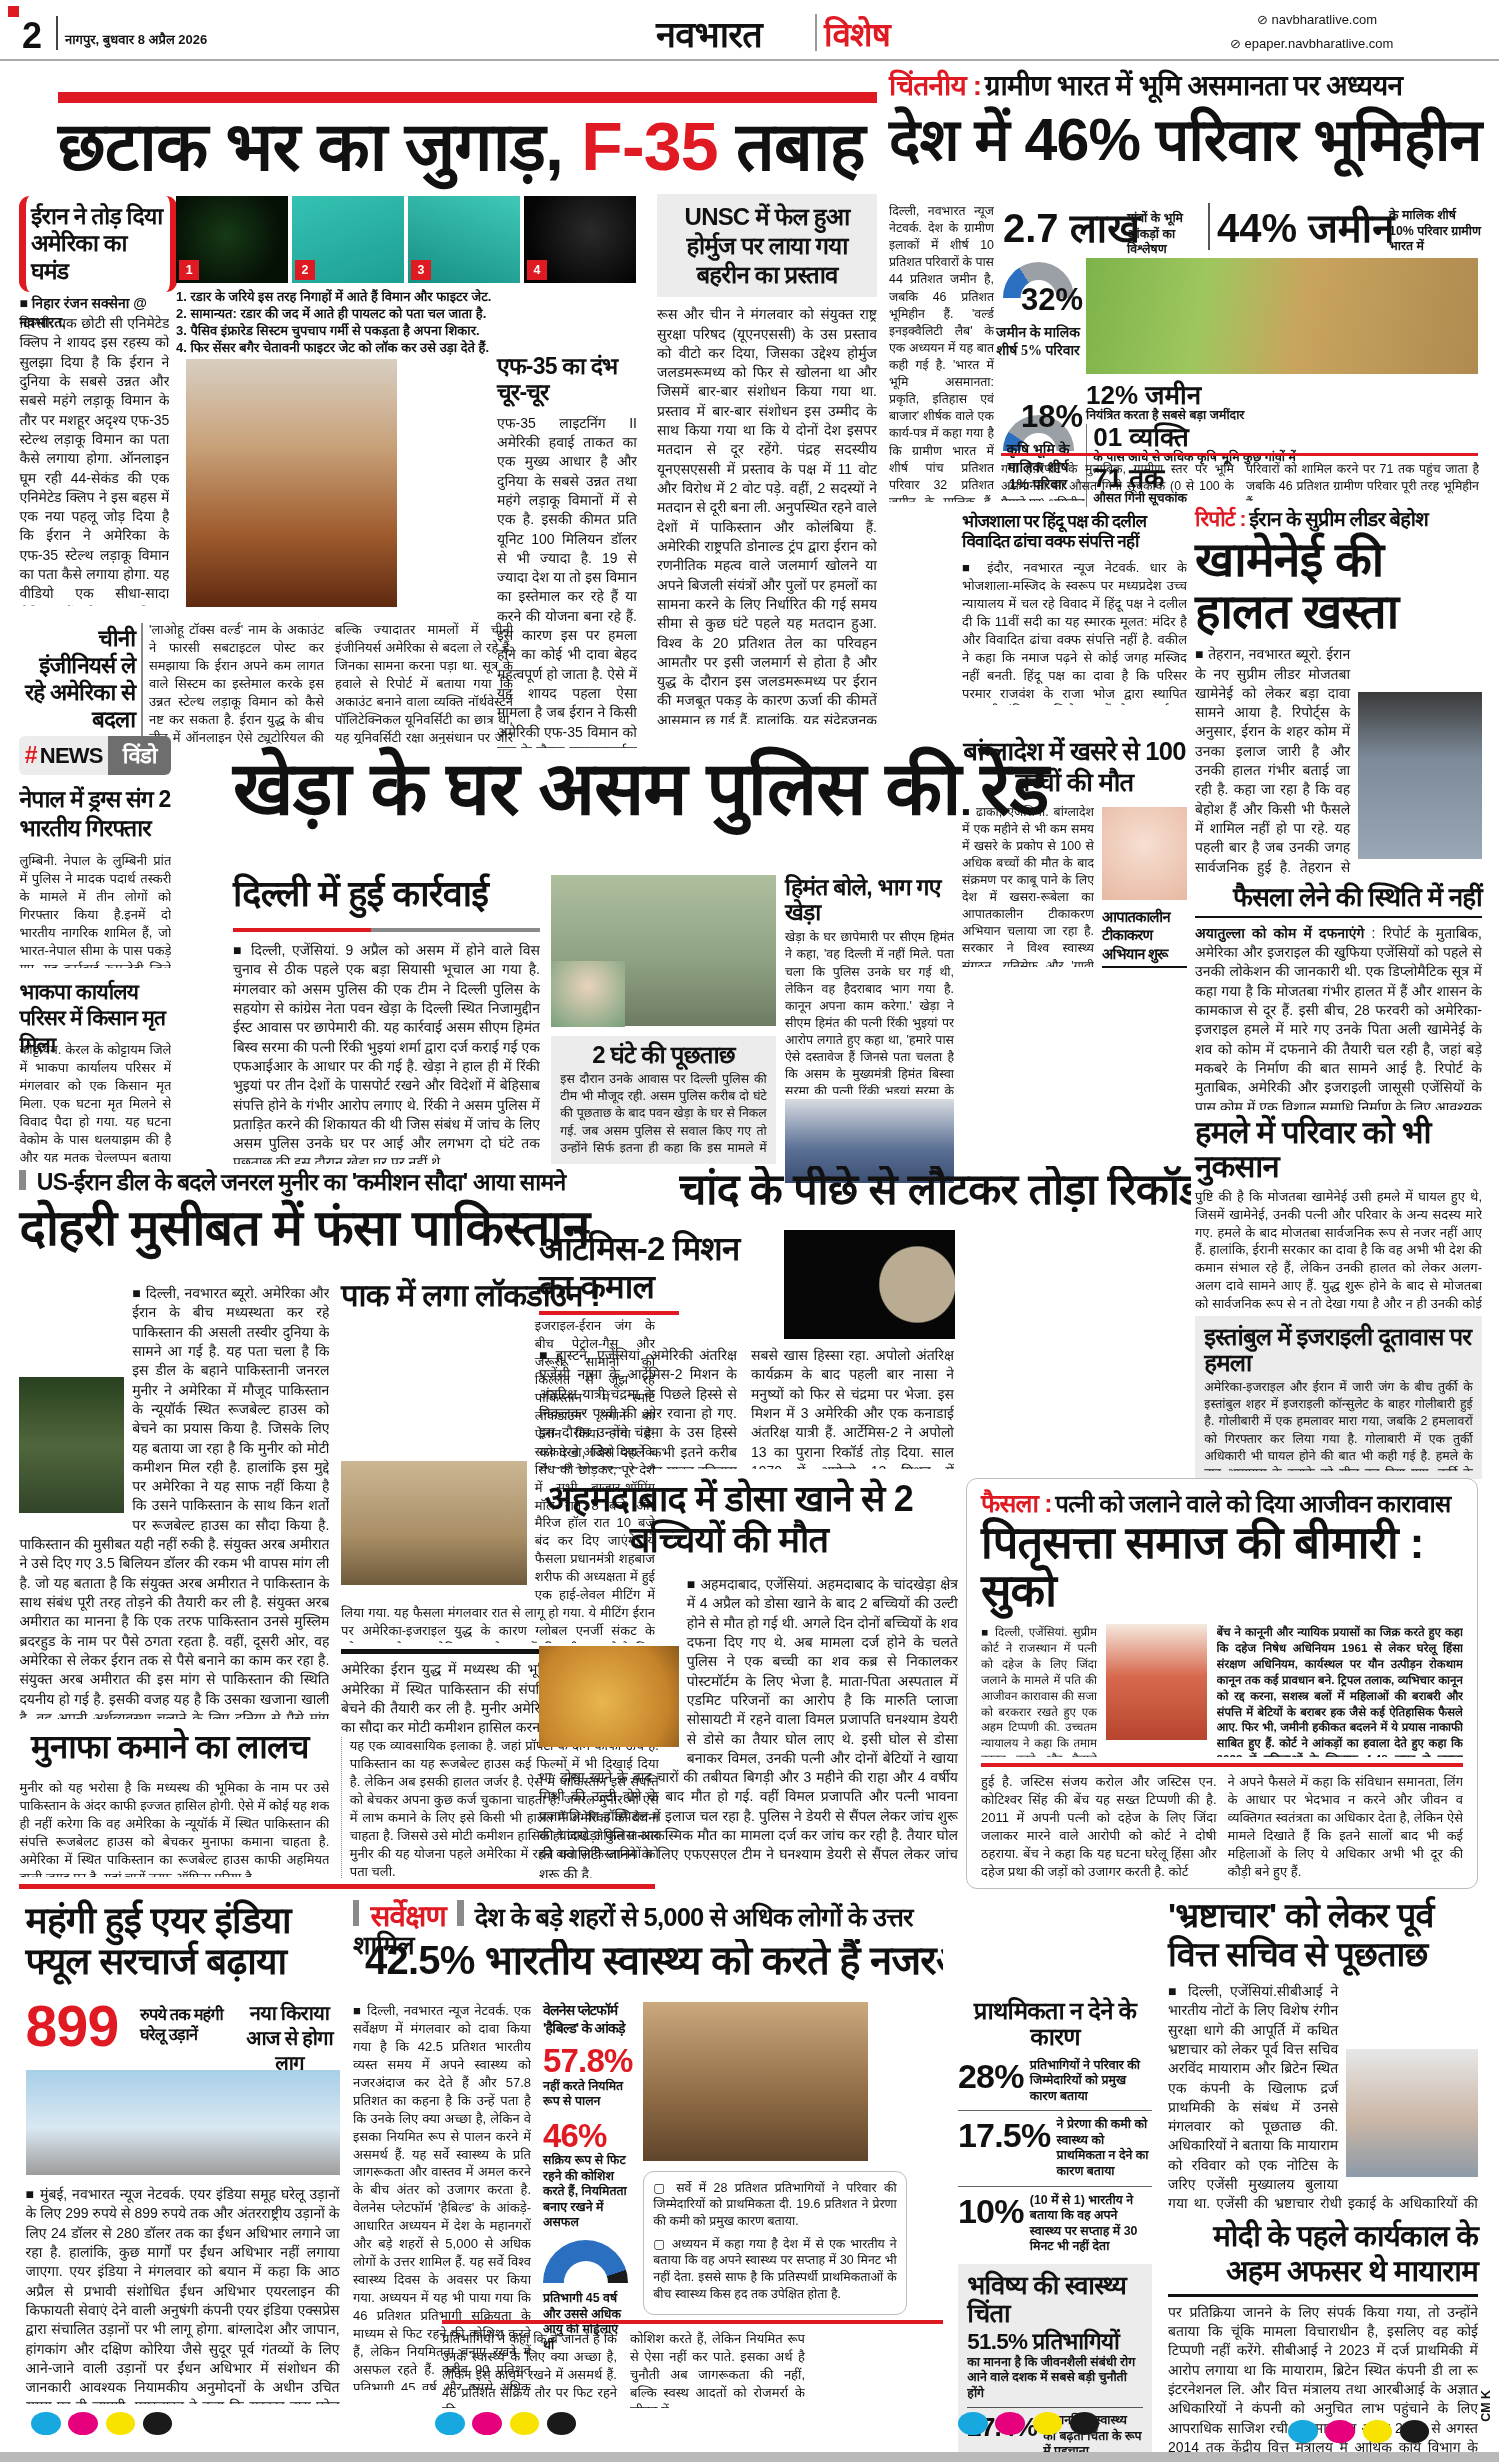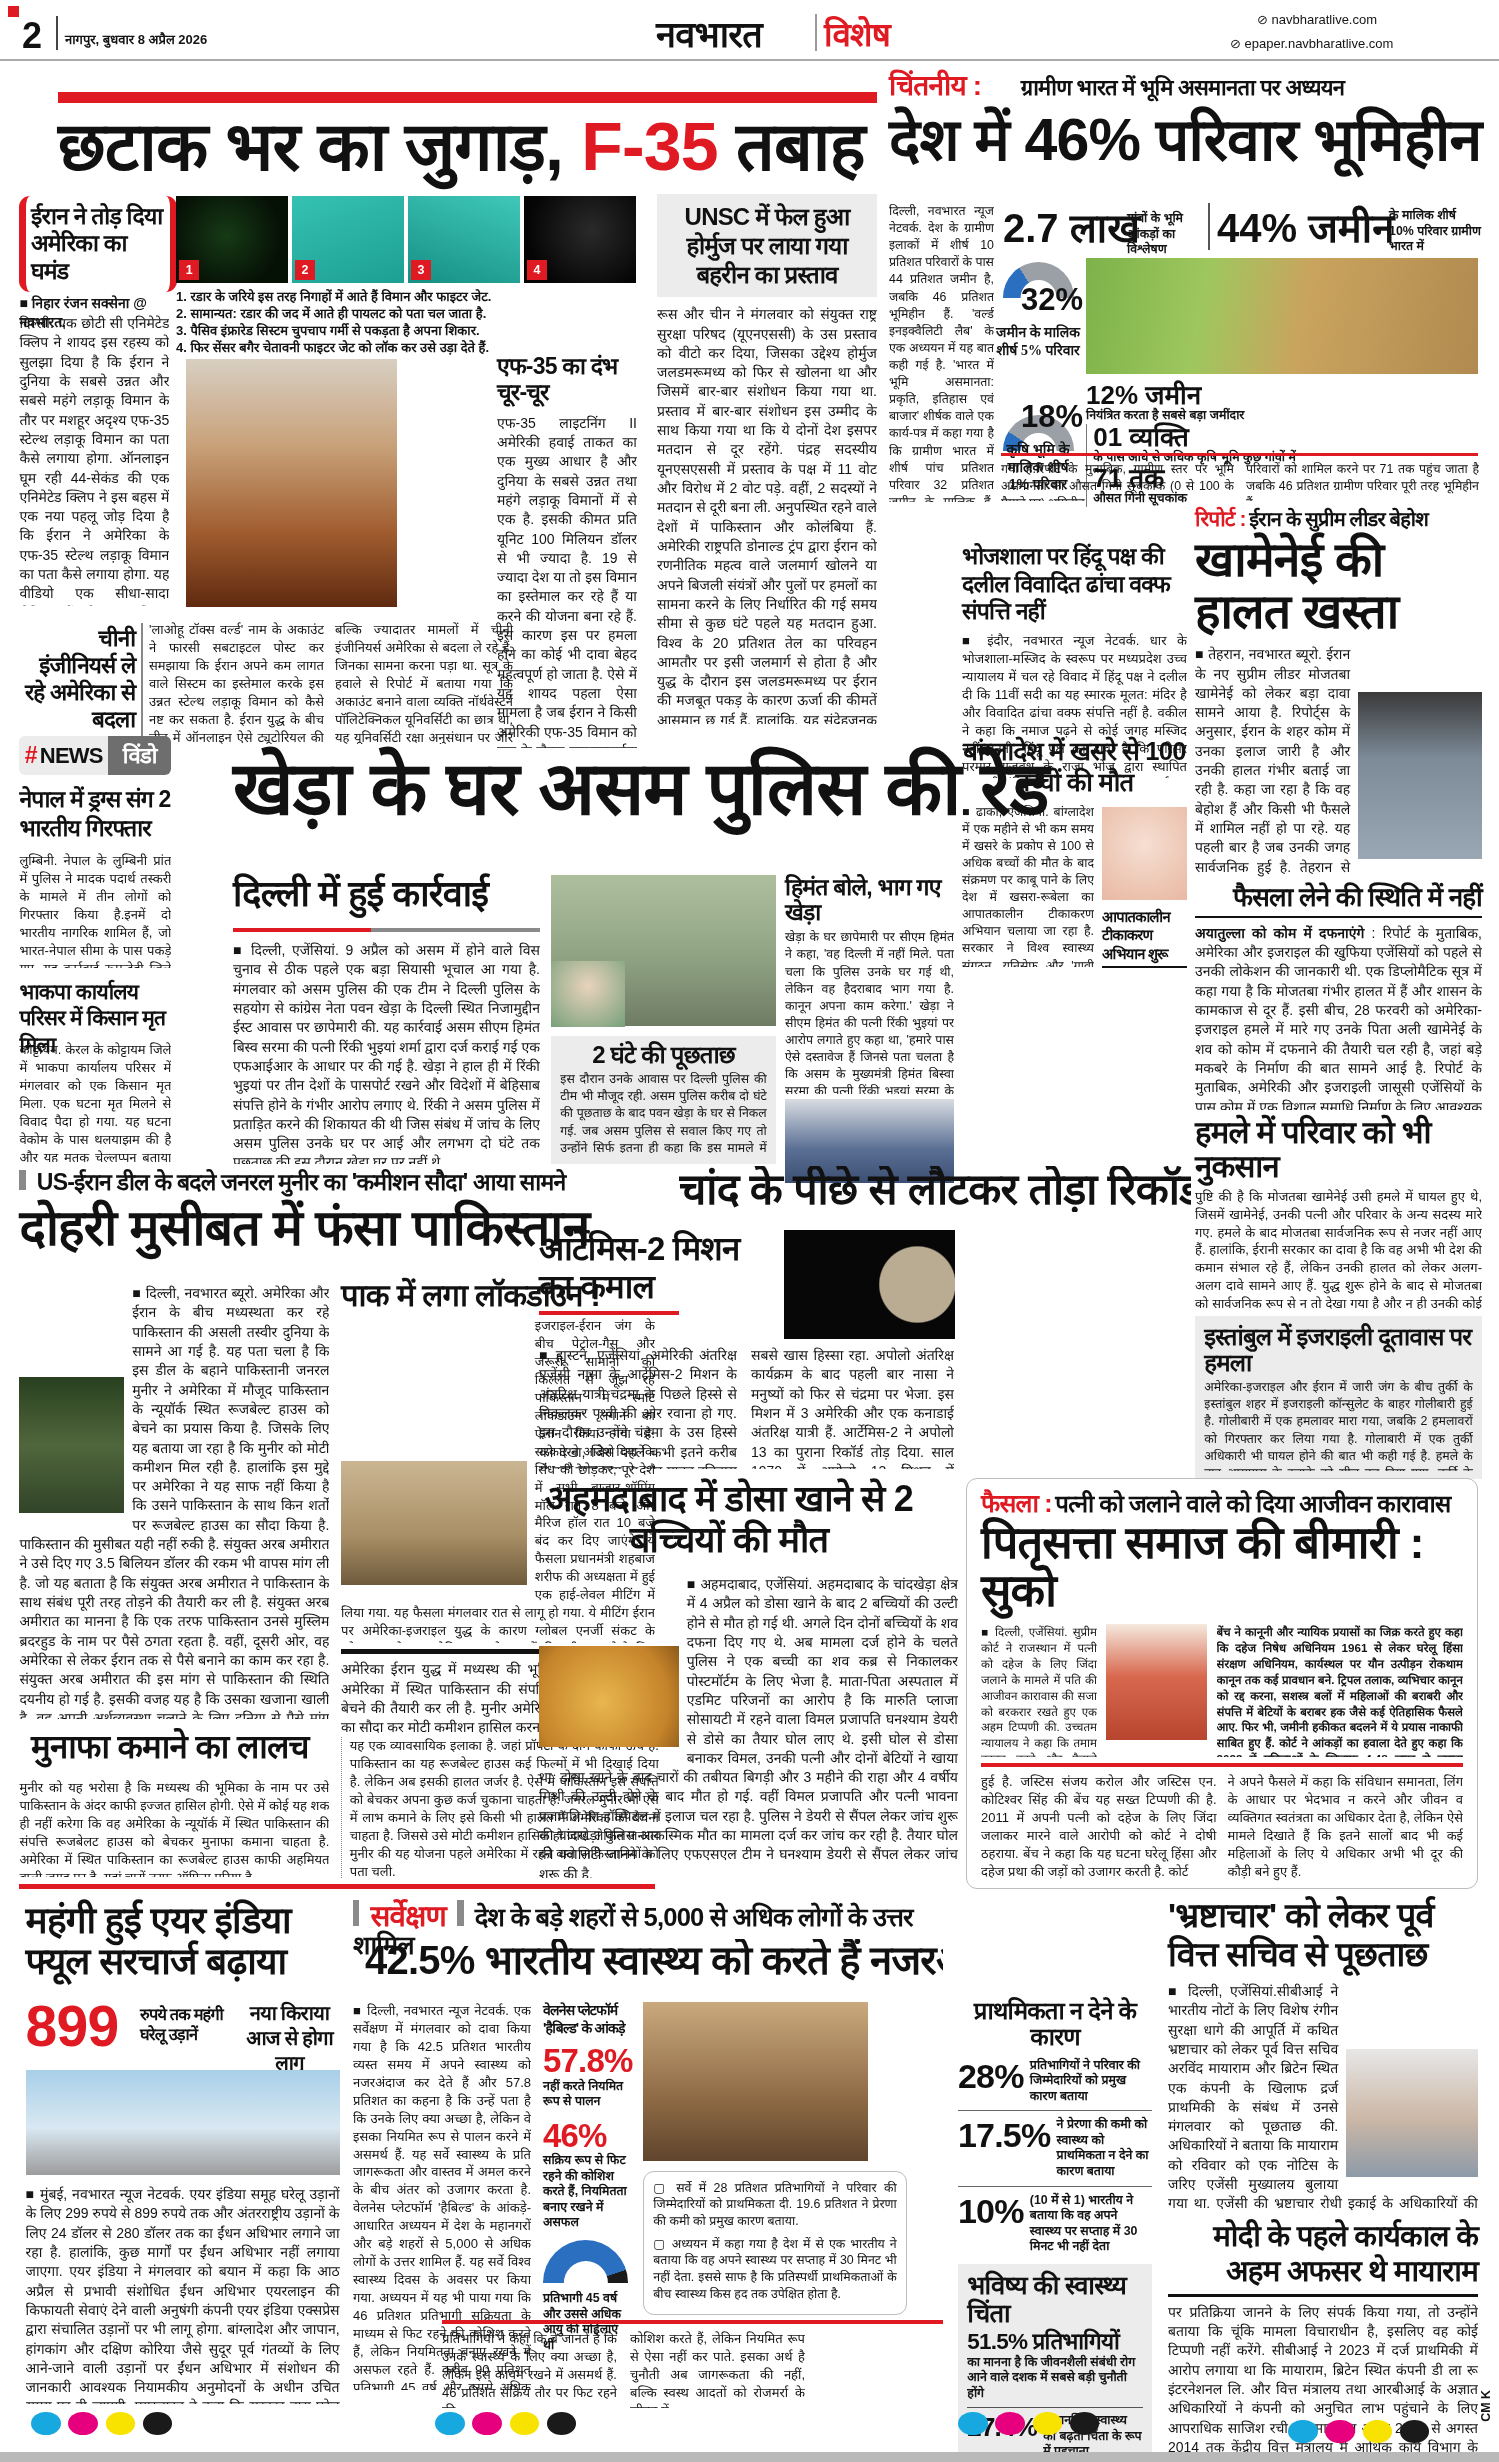--- a/index.html
+++ b/index.html
@@ -104,21 +104,21 @@
   <div class="abs bodytxt" style="left:149px;top:621px;width:175px;height:123px;font-size:13px;">'लाओहू टॉक्स वर्ल्ड' नाम के अकाउंट ने फारसी सबटाइटल पोस्ट कर समझाया कि ईरान अपने कम लागत वाले सिस्टम का इस्तेमाल करके इस उन्नत स्टेल्थ लड़ाकू विमान को कैसे नष्ट कर सकता है. ईरान युद्ध के बीच चीन में ऑनलाइन ऐसे ट्यूटोरियल की बाढ़ आ गई है. ये कदम न तो राजनीतिक और न ही आर्थिक मकसद से उठाए गए हैं,</div>
   <div class="abs bodytxt" style="left:335px;top:621px;width:178px;height:123px;font-size:13px;">बल्कि ज्यादातर मामलों में चीनी इंजीनियर्स अमेरिका से बदला ले रहे हैं, जिनका सामना करना पड़ा था. सूत्र के हवाले से रिपोर्ट में बताया गया कि अकाउंट बनाने वाला व्यक्ति नॉर्थवेस्टर्न पॉलिटेक्निकल यूनिवर्सिटी का छात्र था. यह यूनिवर्सिटी रक्षा अनुसंधान पर जोर देती है और अमेरिका के निशाने पर रही है.</div>
 
   <div class="abs" style="left:657px;top:194px;width:220px;">
     <div class="greybox hl" style="padding:7.8px 9.3px;font-size:24px;line-height:1.22;text-align:center;">UNSC में फेल हुआ होर्मुज पर लाया गया बहरीन का प्रस्ताव</div>
     <div class="bodytxt" style="margin-top:7.8px;height:419px;font-size:14px;">रूस और चीन ने मंगलवार को संयुक्त राष्ट्र सुरक्षा परिषद (यूएनएससी) के उस प्रस्ताव को वीटो कर दिया, जिसका उद्देश्य होर्मुज जलडमरूमध्य को फिर से खोलना था और जिसमें बार-बार संशोधन किया गया था. प्रस्ताव में बार-बार संशोधन इस उम्मीद के साथ किया गया था कि ये दोनों देश इसपर मतदान से दूर रहेंगे. पंद्रह सदस्यीय यूनएसएससी में प्रस्ताव के पक्ष में 11 वोट और विरोध में 2 वोट पड़े. वहीं, 2 सदस्यों ने मतदान से दूरी बना ली. अनुपस्थित रहने वाले देशों में पाकिस्तान और कोलंबिया हैं. अमेरिकी राष्ट्रपति डोनाल्ड ट्रंप द्वारा ईरान को रणनीतिक महत्व वाले जलमार्ग खोलने या अपने बिजली संयंत्रों और पुलों पर हमलों का सामना करने के लिए निर्धारित की गई समय सीमा से कुछ घंटे पहले यह मतदान हुआ. विश्व के 20 प्रतिशत तेल का परिवहन आमतौर पर इसी जलमार्ग से होता है और युद्ध के दौरान इस जलडमरूमध्य पर ईरान की मजबूत पकड़ के कारण ऊर्जा की कीमतें आसमान छू गई हैं. हालांकि, यह संदेहजनक है कि यदि यह प्रस्ताव पारित भी हो जाता, तो भी पांचवें सप्ताह में पहुंच चुके इस युद्ध पर इसका कोई प्रभाव पड़ता, क्योंकि रूस और चीन को 'वीटो' करने से रोकने के लिए उन्हें मतदान से दूर रखने के उद्देश्य से इस प्रस्ताव को काफी कमजोर कर दिया गया था.</div>
   </div>
 
   <div class="abs" style="left:889px;top:71px;width:594px;">
     <span class="hl red" style="font-size:28px;">चिंतनीय :</span>
-    <span class="hl" style="font-size:22px;margin-left:36px;"> ग्रामीण भारत में भूमि असमानता पर अध्ययन</span>
+    <span class="hl" style="font-size:28px;"> ग्रामीण भारत में भूमि असमानता पर अध्ययन</span>
   </div>
   <div class="abs hl" style="left:889px;top:109px;width:594px;font-size:59px;">देश में 46% परिवार भूमिहीन</div>
 
   <div class="abs bodytxt" style="left:889px;top:203px;width:105px;height:299px;font-size:12.4px;">दिल्ली, नवभारत न्यूज नेटवर्क. देश के ग्रामीण इलाकों में शीर्ष 10 प्रतिशत परिवारों के पास 44 प्रतिशत जमीन है, जबकि 46 प्रतिशत भूमिहीन हैं. 'वर्ल्ड इनइक्वैलिटी लैब' के एक अध्ययन में यह बात कही गई है. 'भारत में भूमि असमानता: प्रकृति, इतिहास एवं बाजार' शीर्षक वाले एक कार्य-पत्र में कहा गया है कि ग्रामीण भारत में शीर्ष पांच प्रतिशत परिवार 32 प्रतिशत जमीन के मालिक हैं, जबकि शीर्ष 10 प्रतिशत परिवारों के पास 18 प्रतिशत कृषि भूमि है. यह अध्ययन नितिन कुमार भारती, डेविड ब्लेकस्ली और समरीन मलिक ने संयुक्त रूप से किया है. अध्ययन में करीब 65 करोड़ लोगों और 2.7 लाख</div>
 
   <div class="abs statbig" style="left:1003px;top:208px;font-size:40px;">2.7 लाख</div>
   <div class="abs statlabel" style="left:1127px;top:211px;width:78px;">गांवों के भूमि आंकड़ों का विश्लेषण</div>
   <div class="abs" style="left:1208px;top:203px;width:1.6px;height:47px;background:#555;"></div>
   <div class="abs statbig" style="left:1217px;top:208px;font-size:40px;">44% जमीन</div>
   <div class="abs statlabel" style="left:1389px;top:208px;width:92px;">के मालिक शीर्ष 10% परिवार ग्रामीण भारत में</div>
@@ -150,21 +150,21 @@
     <div style="flex:0.8;border-left:1.6px solid #777;padding-left:6.2px;">
       <div class="statbig" style="font-size:26px;">71 तक</div>
       <div class="statlabel">औसत गिनी सूचकांक</div>
     </div>
   </div>
   <div class="abs rule-red" style="left:1001px;top:453px;width:477px;height:3.1px;"></div>
   <div class="abs bodytxt" style="left:1001px;top:461px;width:233px;height:40px;font-size:12.4px;">गया है.रिपोर्ट के मुताबिक, ग्रामीण स्तर पर भूमि असमानता का औसत गिनी सूचकांक (0 से 100 के पैमाने पर) भूमिहीन</div>
   <div class="abs bodytxt" style="left:1246px;top:461px;width:233px;height:40px;font-size:12.4px;">परिवारों को शामिल करने पर 71 तक पहुंच जाता है जबकि 46 प्रतिशत ग्रामीण परिवार पूरी तरह भूमिहीन हैं.</div>
 
   <div class="abs" style="left:962px;top:512px;width:225px;">
-    <div class="hl" style="font-size:23px;line-height:1.2;margin-top:31px;">भोजशाला पर हिंदू पक्ष की दलील विवादित ढांचा वक्फ संपत्ति नहीं</div>
+    <div class="hl" style="font-size:17px;line-height:1.2;">भोजशाला पर हिंदू पक्ष की दलील विवादित ढांचा वक्फ संपत्ति नहीं</div>
     <div class="bodytxt" style="margin-top:6.2px;height:146px;font-size:13px;">■ इंदौर, नवभारत न्यूज नेटवर्क. धार के भोजशाला-मस्जिद के स्वरूप पर मध्यप्रदेश उच्च न्यायालय में चल रहे विवाद में हिंदू पक्ष ने दलील दी कि 11वीं सदी का यह स्मारक मूलत: मंदिर है और विवादित ढांचा वक्फ संपत्ति नहीं है. वकील ने कहा कि नमाज पढ़ने से कोई जगह मस्जिद नहीं बनती. हिंदू पक्ष का दावा है कि परिसर परमार राजवंश के राजा भोज द्वारा स्थापित सरस्वती मंदिर था, जिसे बाद में तोड़कर वर्तमान ढांचा बनाया गया. एएसआई ने सर्वेक्षण में संकेत दिया कि यह मंदिर के अवशेषों से बना है.</div>
   </div>
 
   <div class="abs" style="left:962px;top:736px;width:225px;">
     <div class="hl justc" style="font-size:25.6px;line-height:1.2;">बांग्लादेश में खसरे से 100 बच्चों की मौत</div>
     <div class="abs img" style="right:0;top:71px;width:85px;height:93px;background:radial-gradient(circle at 50% 40%,#f6dfd2,#e8b8a2);"></div>
     <div class="hl" style="position:absolute;right:0;top:172px;width:85px;font-size:14.7px;line-height:1.25;border-bottom:2.3px solid #111;padding-bottom:3.1px;">आपातकालीन टीकाकरण अभियान शुरू</div>
     <div class="bodytxt" style="margin-top:6.2px;width:132px;height:163px;font-size:12.4px;">■ ढाका, एजेंसियां. बांग्लादेश में एक महीने से भी कम समय में खसरे के प्रकोप से 100 से अधिक बच्चों की मौत के बाद संक्रमण पर काबू पाने के लिए देश में खसरा-रूबेला का आपातकालीन टीकाकरण अभियान चलाया जा रहा है. सरकार ने विश्व स्वास्थ्य संगठन, यूनिसेफ और 'गावी वैक्सीन एलायंस' की साझेदारी में 18 उच्च जोखिम वाले जिलों में 6 महीने से 5 वर्ष तक के बच्चों के टीकाकरण की शुरुआत की है. अभियान को अगले महीने से चरणबद्ध तरीके से पूरे देश में विस्तारित किया जाएगा. यूनिसेफ के बांग्लादेश में प्रतिनिधि राना फ्लावर्स ने कहा कि इससे सबसे कम उम्र के और कमजोर बच्चों के लिए गंभीर जोखिम पैदा हो गया है.</div>
   </div>
 

